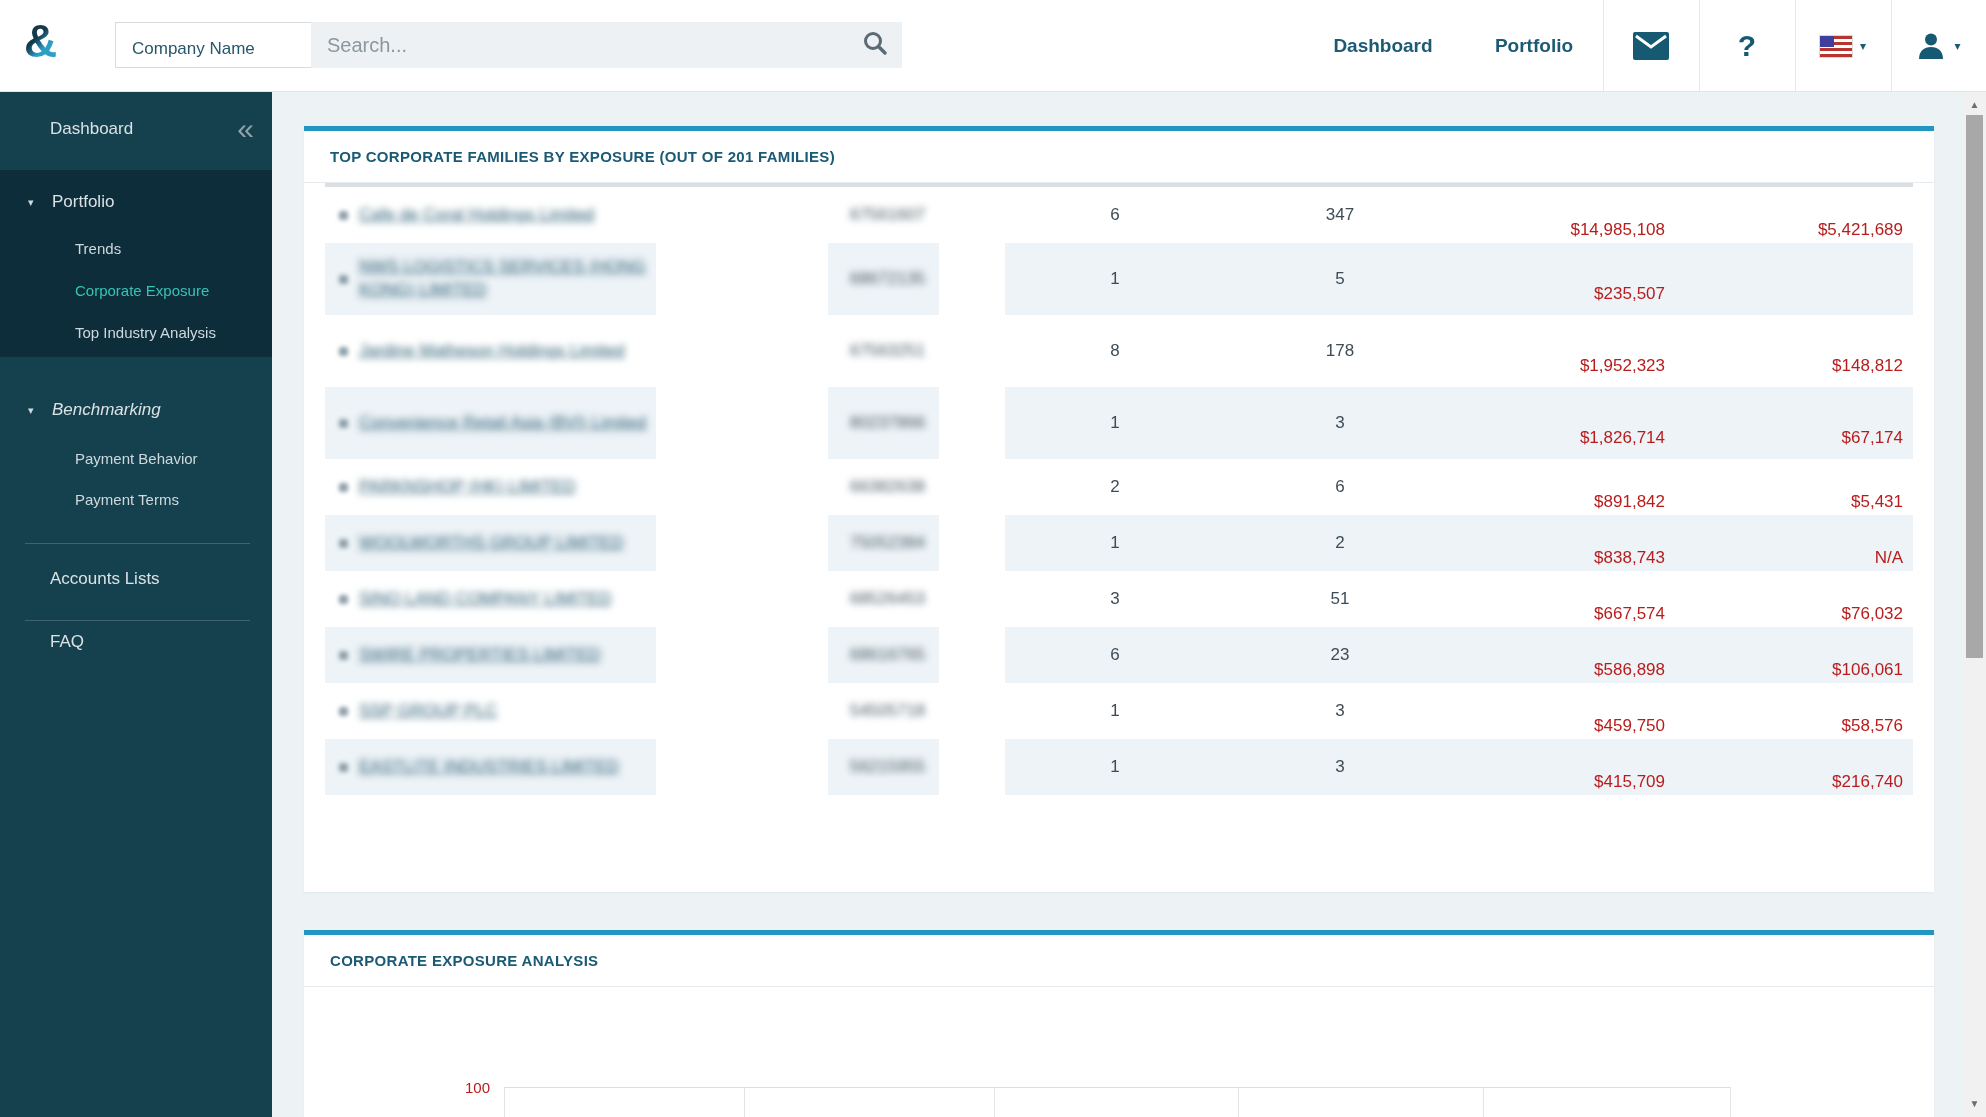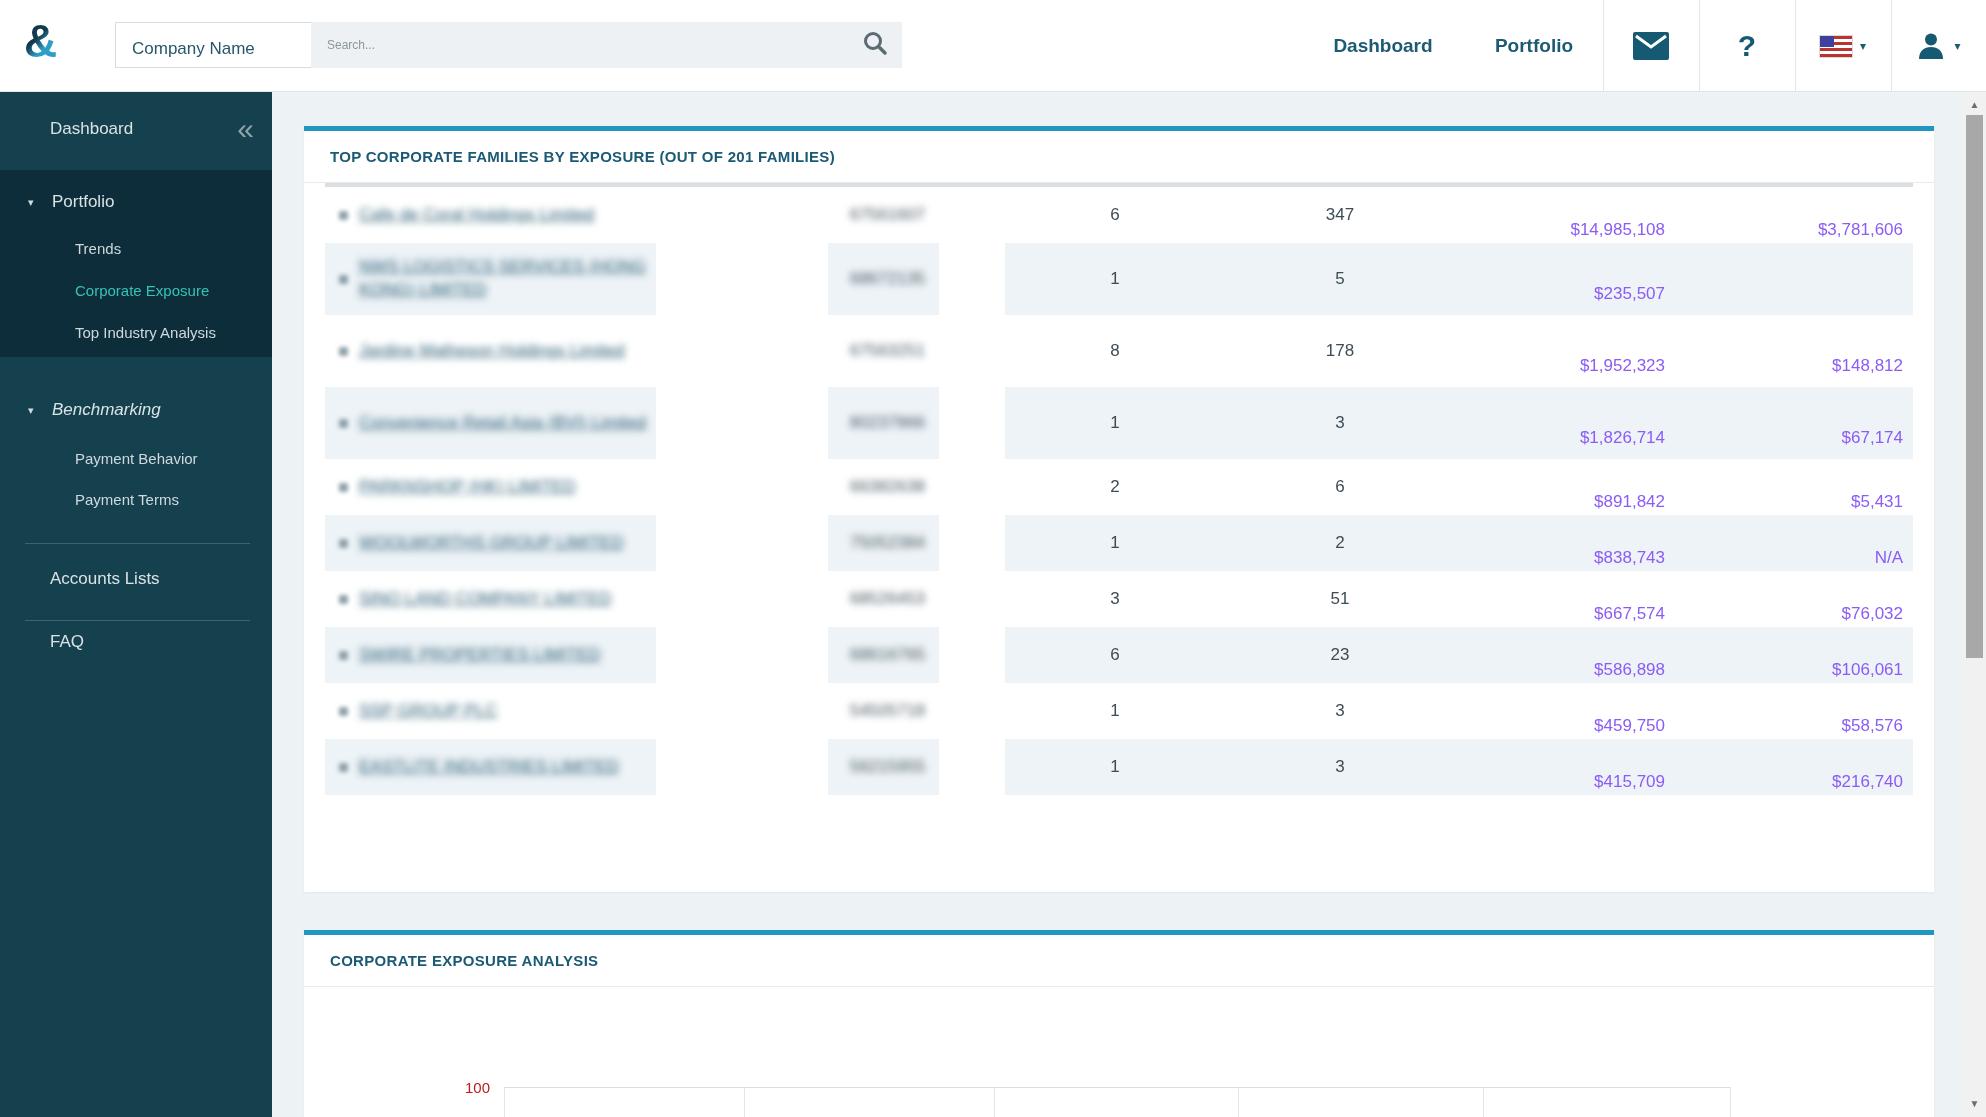--- a/index.html
+++ b/index.html
@@ -9,21 +9,21 @@
   
   #topbar{position:absolute;left:0;top:0;width:1986px;height:92px;background:#ffffff;border-bottom:1px solid #e0e5e8;z-index:30;}
   .logo{position:absolute;left:24px;top:14px;font-size:46px;font-weight:700;
         background:linear-gradient(135deg,#12394e 42%,#2d9ec4 62%);
         -webkit-background-clip:text;background-clip:text;color:transparent;}
   .company-dd{position:absolute;left:115px;top:22px;width:224px;height:46px;background:#fff;border:1px solid #d6dce0;
         display:flex;align-items:center;justify-content:space-between;padding:8px 14px 0 16px;cursor:pointer;}
   .company-dd .lbl{font-size:17px;color:#27576a;}
   .caret{font-size:12px;color:#1d5b6e;line-height:1;}
   .searchbox{position:absolute;left:311px;top:22px;width:591px;height:46px;background:#edf1f4;display:flex;align-items:center;}
-  .searchbox input{flex:1;border:none;background:transparent;outline:none;font-size:12px;color:#404040;padding:0 0 0 16px;}
+  .searchbox input{flex:1;border:none;background:transparent;outline:none;font-size:20px;color:#404040;padding:0 0 0 16px;}
   .searchbox input::placeholder{color:#8d979e;}
   .mag{margin:0 14px 0 8px;flex:0 0 auto;}
   .nav-link{position:absolute;top:0;height:92px;display:flex;align-items:center;font-size:19px;font-weight:600;color:#1c5b73;cursor:pointer;transform:translateX(-50%);}
   .hdr-divider{position:absolute;top:0;width:1px;height:92px;background:#e3e7ea;}
   .hdr-icon{position:absolute;top:0;height:92px;display:flex;align-items:center;justify-content:center;cursor:pointer;}
   .help-glyph{font-size:30px;font-weight:700;color:#155a72;}
   .flag{width:32px;height:21px;position:relative;background:repeating-linear-gradient(#b8352f 0 3px,#fff 3px 6px);box-shadow:0 0 0 1px #d9d9d9;}
   .flag .canton{position:absolute;left:0;top:0;width:14px;height:11px;background:#3f3f9e;}
   .icon-caret{margin-left:8px;}
 
@@ -51,21 +51,21 @@
   .th.r{text-align:right;padding-right:10px;}
   .thead-line{height:4px;background:#dcdfe2;}
   .trow{display:grid;grid-template-columns:445px 235px 220px 230px 220px 238px;height:56px;position:relative;}
   .trow.two{height:72px;}
   .trow.striped{background:#edf3f7;}
   .gap{position:absolute;top:0;bottom:0;background:#ffffff;pointer-events:none;}
   .gap1{left:331px;width:172px;}
   .gap2{left:614px;width:66px;}
   .cell{display:flex;align-items:center;font-size:17px;color:#3e4c56;position:relative;z-index:1;}
   .cell.c{justify-content:center;}
-  .cell.r{justify-content:flex-end;padding-right:10px;color:#8b5cf6;margin-top:29px;}
+  .cell.r{justify-content:flex-end;padding-right:10px;color:#b91c1c;margin-top:29px;}
   .cell.name{padding-left:34px;}
   .rowdot{position:absolute;left:14px;top:50%;margin-top:-4px;width:9px;height:9px;background:#8fa0aa;filter:blur(2px);border-radius:2px;}
   .redacted{filter:blur(3.5px);}
   .nametext{color:#2b5d74;text-decoration:underline;max-width:300px;line-height:1.35;}
   .dunstext{color:#4a5a64;}
 
   
   .chart{position:relative;height:347px;}
   .gridline-h{position:absolute;left:200px;width:1226px;height:1px;background:#dddddd;}
   .gridline-v{position:absolute;top:43px;width:1px;height:304px;background:#e4e4e4;}
@@ -167,21 +167,21 @@
       <div class="cell name">
         <span class="rowdot"></span>
         <span class="redacted nametext js-name">Cafe de Coral Holdings Limited</span>
       </div>
       <div class="cell c">
               <span class="redacted dunstext js-duns">67561607</span>
             </div>
       <div class="cell c js-dif">6</div>
       <div class="cell c js-aif">347</div>
       <div class="cell r js-owing">$14,985,108</div>
-      <div class="cell r js-overdue">$3,781,606</div>
+      <div class="cell r js-overdue">$5,421,689</div>
     </div>
           <div class="trow striped two">
       <div class="gap gap1"></div>
       <div class="gap gap2"></div>
       <div class="cell name">
         <span class="rowdot"></span>
         <span class="redacted nametext js-name">NWS LOGISTICS SERVICES (HONG KONG) LIMITED</span>
       </div>
       <div class="cell c">
               <span class="redacted dunstext js-duns">68672135</span>

